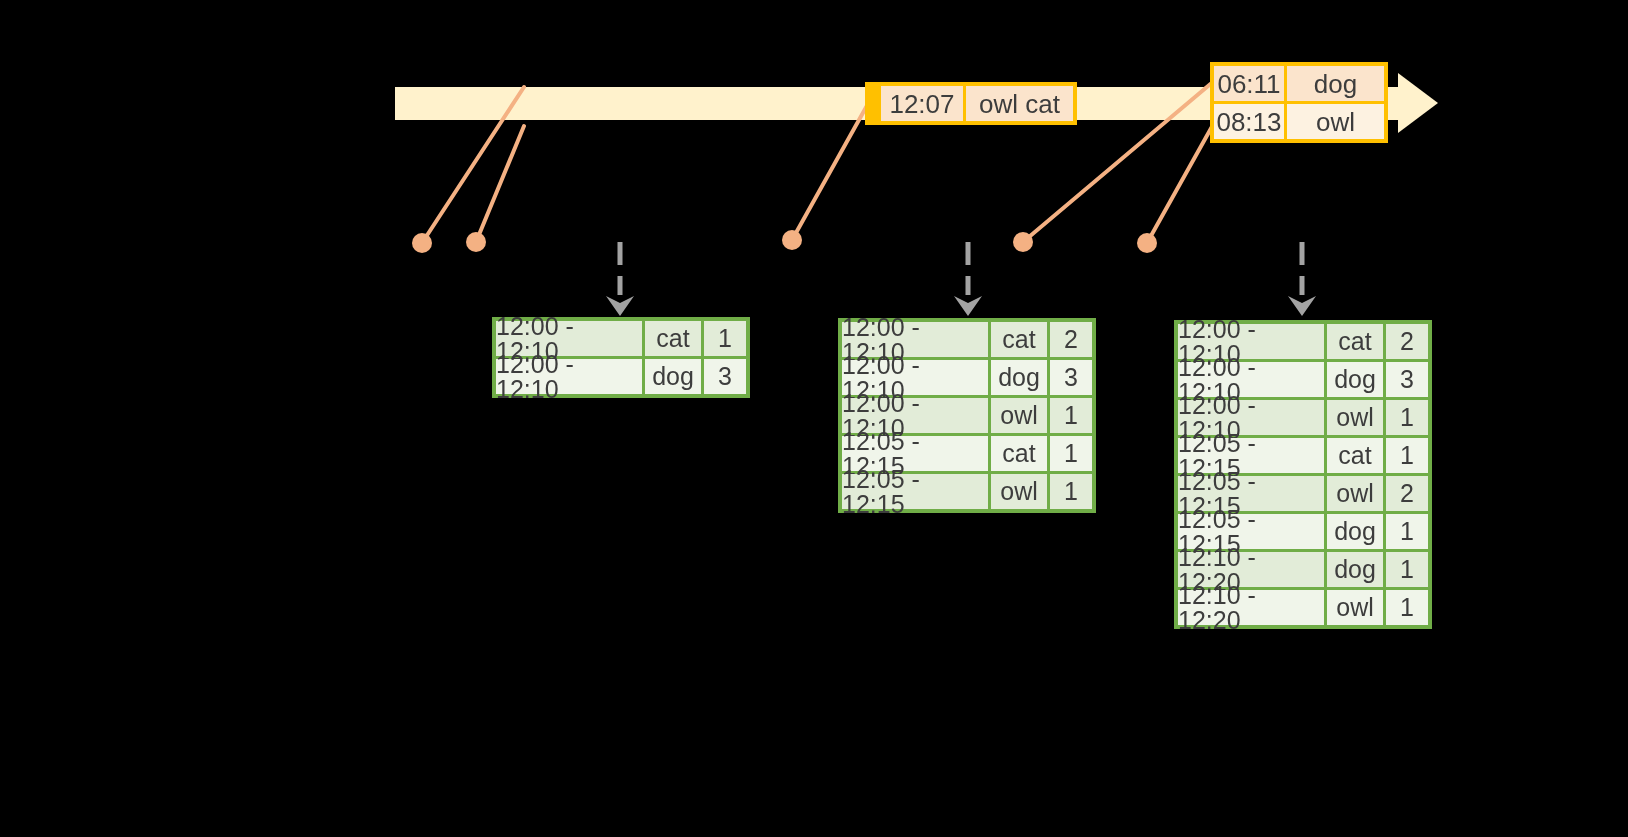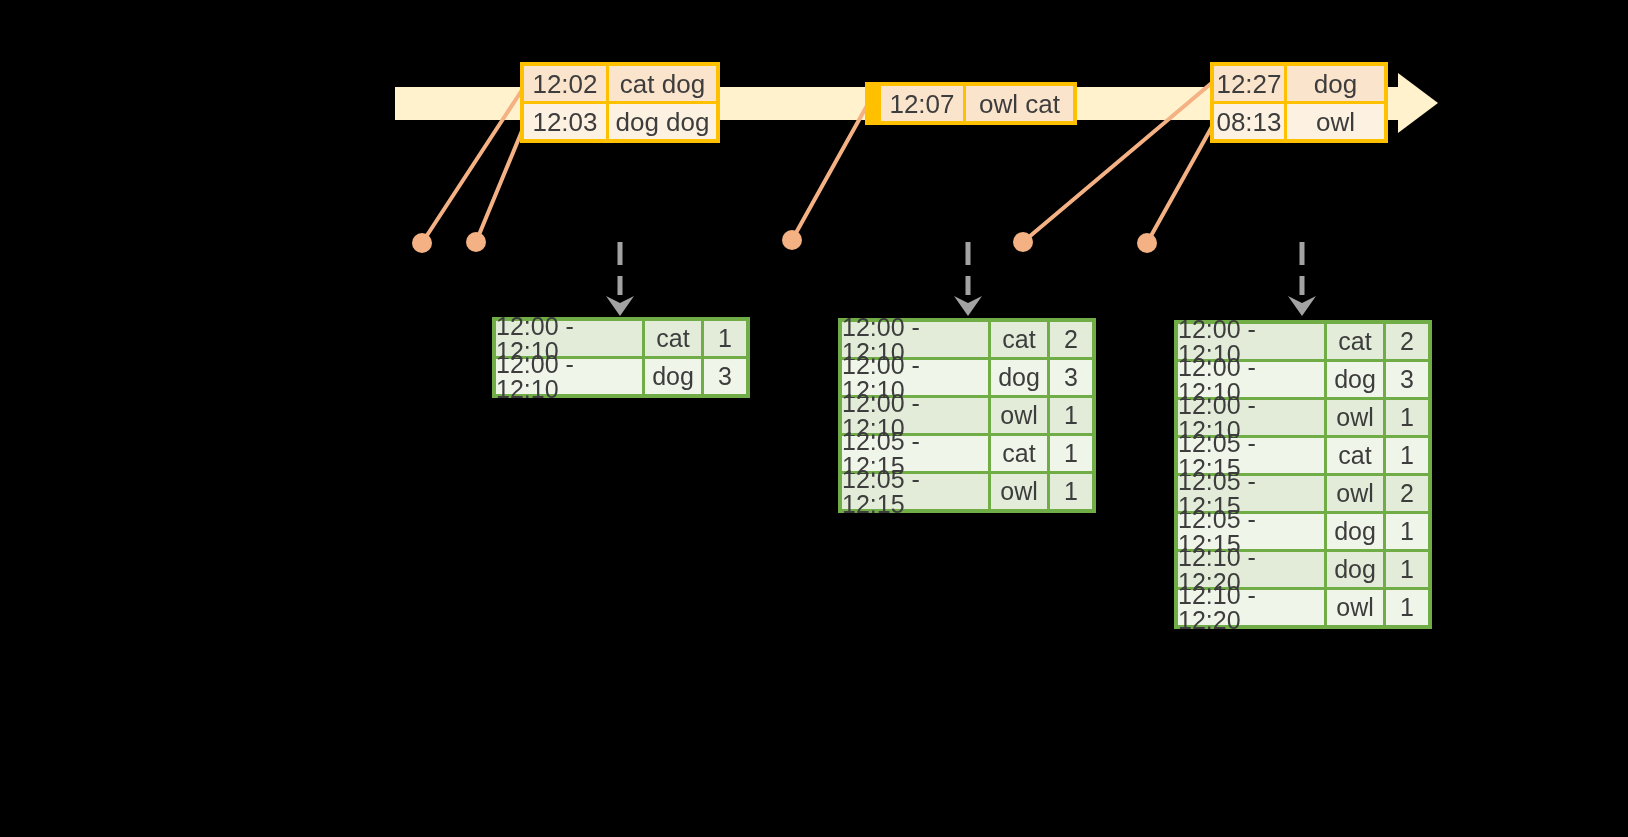--- a/index.html
+++ b/index.html
@@ -78,34 +78,28 @@
       <line x1="968" y1="242" x2="968" y2="295" stroke-width="5" stroke-dasharray="23 11"></line>
       <line x1="1302" y1="242" x2="1302" y2="295" stroke-width="5" stroke-dasharray="23 11"></line>
     </g>
     <g fill="#A3A3A3">
       <polygon points="606,296 620,316 634,296 620,303"></polygon>
       <polygon points="954,296 968,316 982,296 968,303"></polygon>
       <polygon points="1288,296 1302,316 1316,296 1302,303"></polygon>
     </g>
   </svg>
 
-  <div class="etable et-a" style="left:520px;top:62px">
-    <div class="ecell erow1">12:02</div>
-    <div class="ecell erow1">cat dog</div>
-    <div class="ecell erow2">12:03</div>
-    <div class="ecell erow2">dog dog</div>
-  </div>
 
   <div class="etable et-b" style="left:865px;top:82px">
     <div class="ecell erow1">12:07</div>
     <div class="ecell erow1">owl cat</div>
   </div>
 
   <div class="etable et-c" style="left:1210px;top:62px">
-    <div class="ecell erow1">12:27</div>
+    <div class="ecell erow1">06:11</div>
     <div class="ecell erow1">dog</div>
     <div class="ecell erow2">08:13</div>
     <div class="ecell erow2">owl</div>
   </div>
 
   <div class="gtable" style="left:492px;top:317px">
     <div class="gcell godd">12:00 - 12:10</div>
     <div class="gcell godd">cat</div>
     <div class="gcell godd">1</div>
     <div class="gcell geven">12:00 - 12:10</div>

